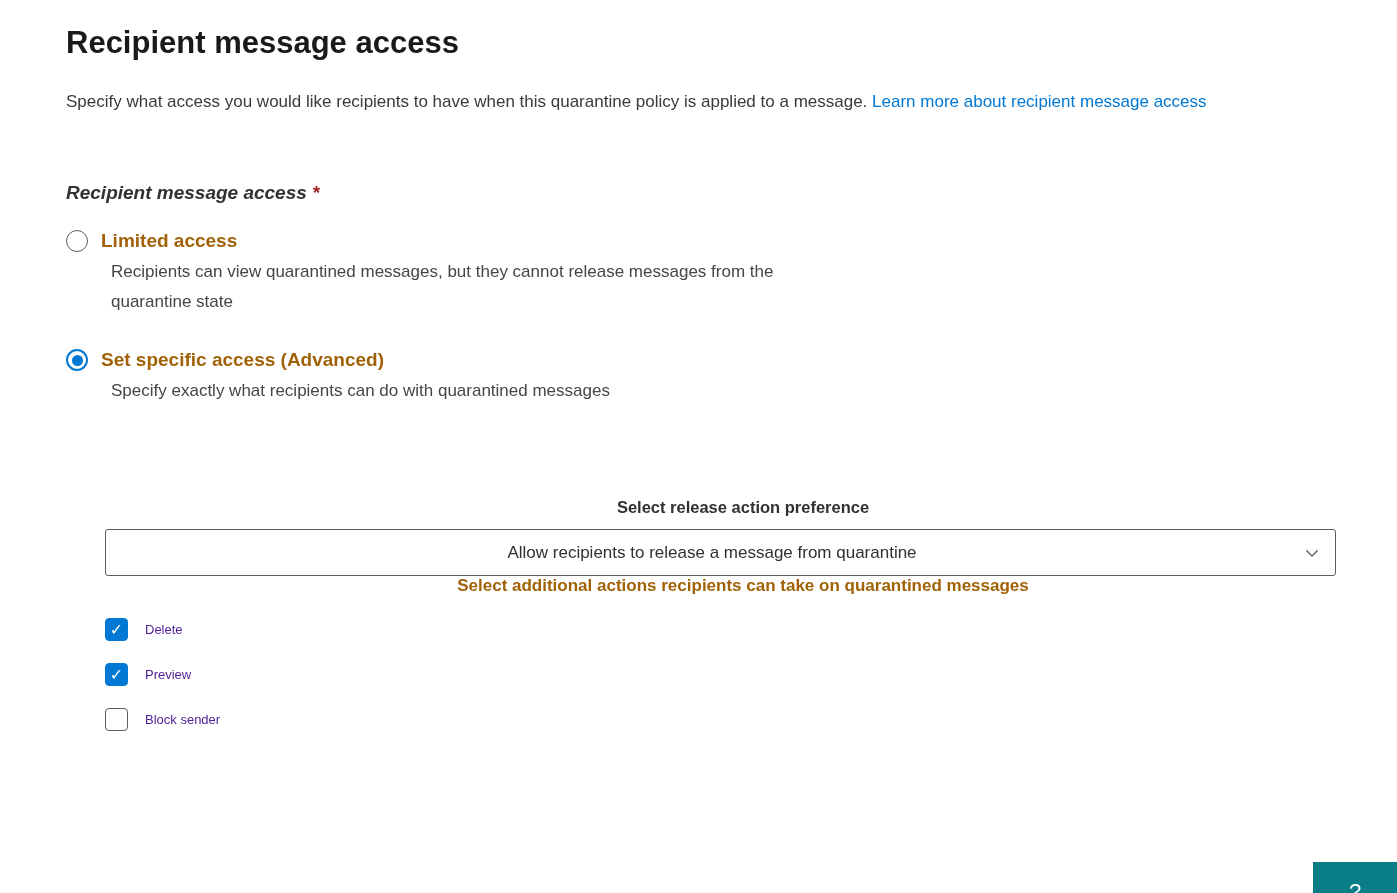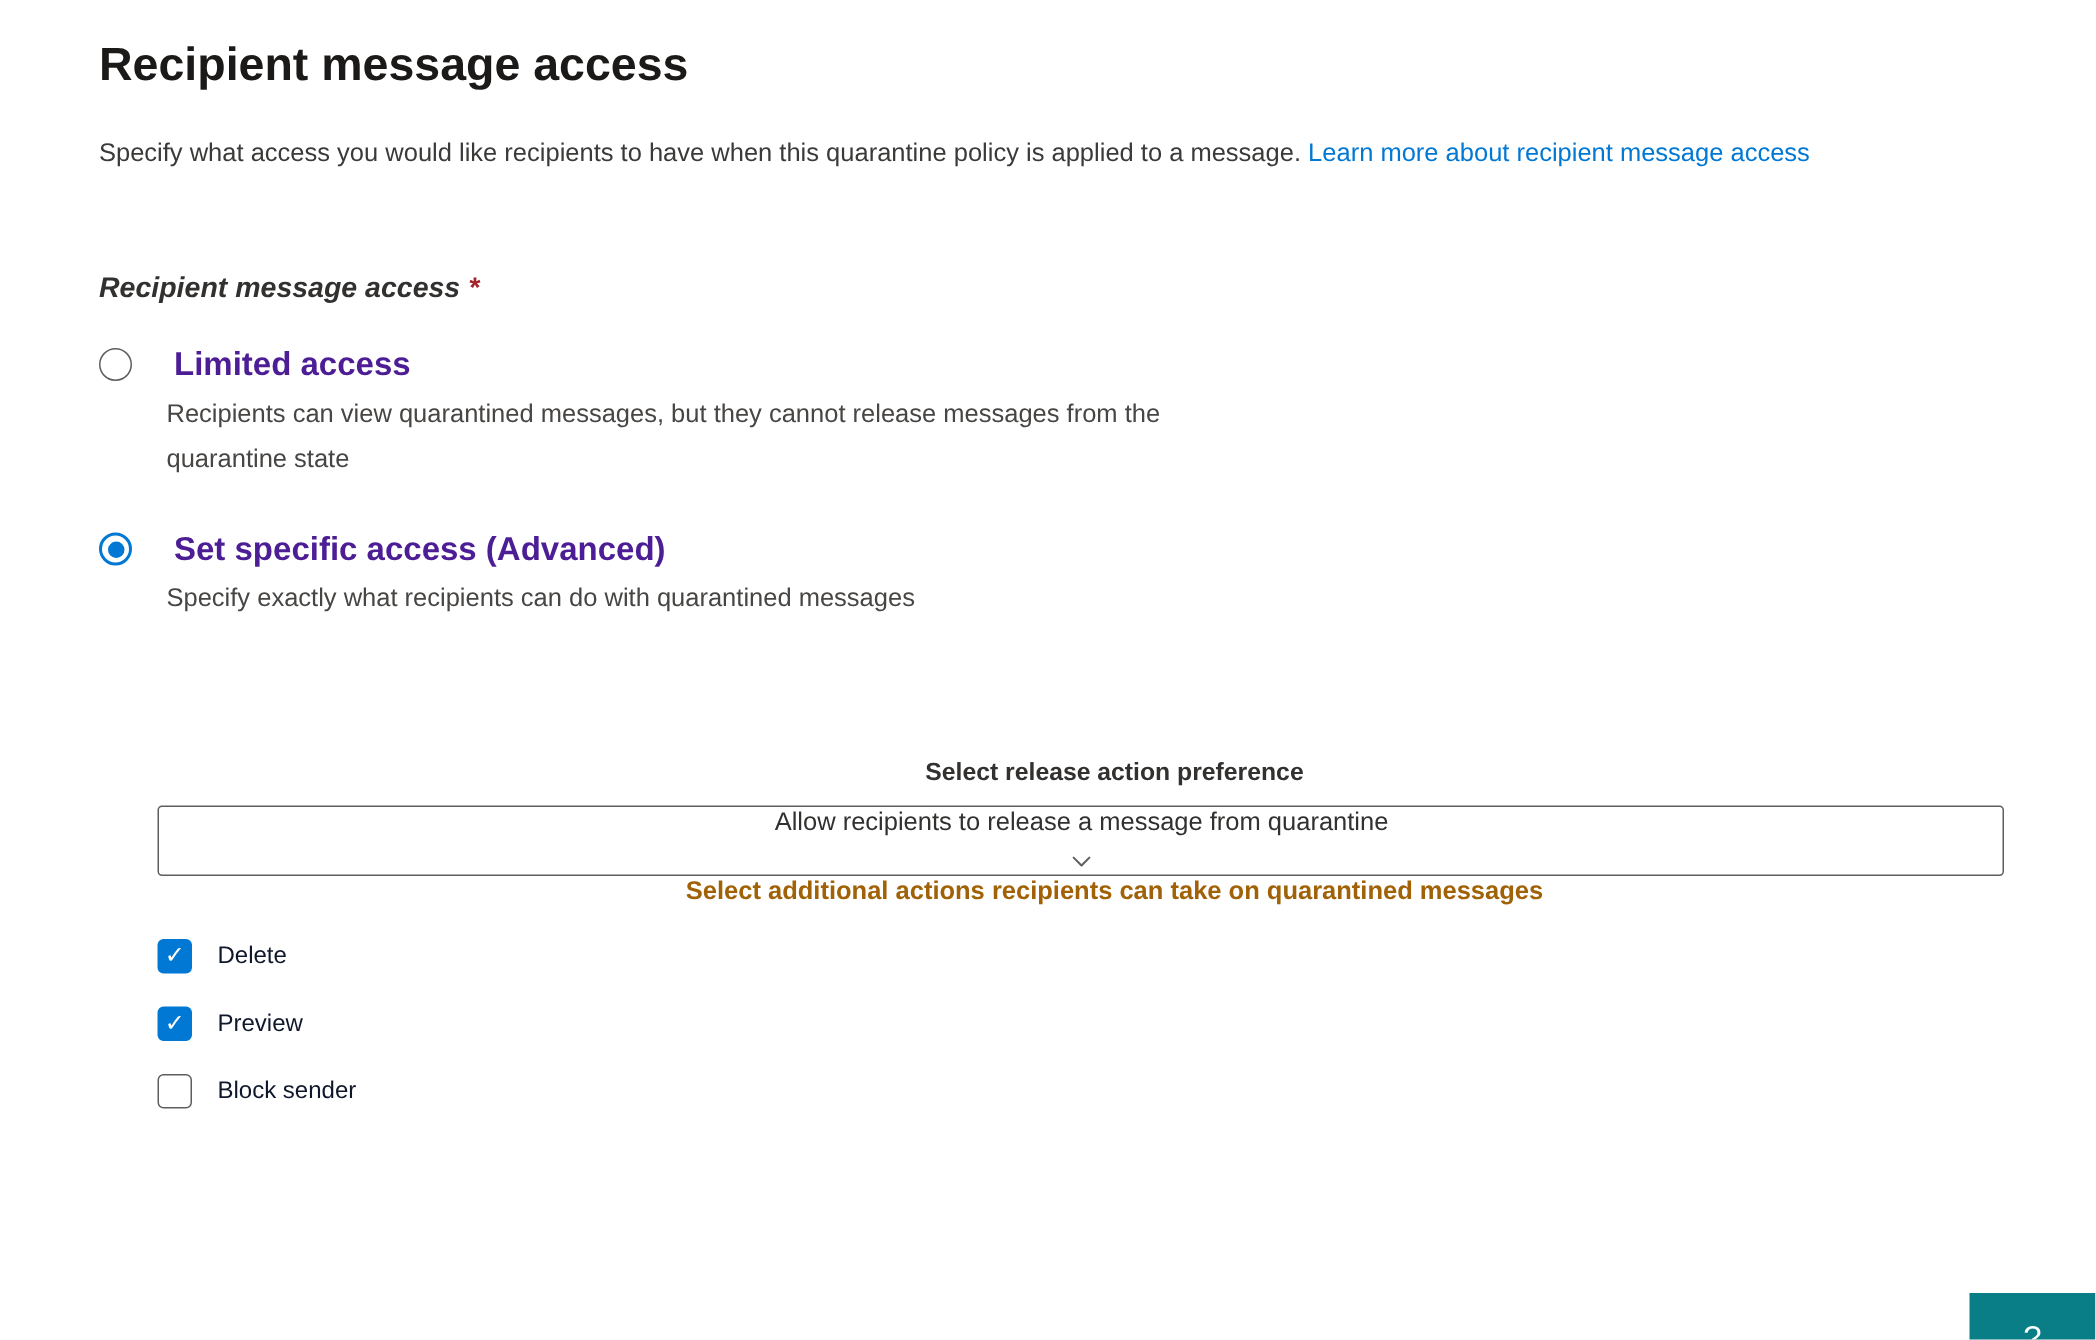--- a/index.html
+++ b/index.html
@@ -63,24 +63,24 @@
     display: none;
     position: absolute;
     left: 50%; top: 50%;
     width: 11px; height: 11px;
     margin: -5.5px 0 0 -5.5px;
     border-radius: 50%;
     background: #0078d4;
   }
   .radio-circle.on .dot { display: block; }
   .radio-label {
-    margin-left: 28px;
-    font-size: 22px;
-    font-weight: 700;
-    color: #4c1d95;
+    margin-left: 13px;
+    font-size: 19px;
+    font-weight: 700;
+    color: #a16207;
   }
   .radio-desc {
     margin: 5px 0 0 45px;
     font-size: 17px;
     line-height: 30px;
     color: #484644;
     max-width: 700px;
   }
   .radio-option + .radio-option { margin-top: 32px; }
 
@@ -99,21 +99,20 @@
     margin-top: 12px;
     width: 1231px;
     height: 47px;
     border: 1px solid #605e5c;
     border-radius: 3px;
     background: #fff;
     display: flex;
     align-items: center;
     padding: 0 14px 0 15px;
     cursor: pointer;
-    flex-direction: column;
   }
   .dropdown .value {
     flex: 1;
     font-size: 17px;
     color: #323130;
     white-space: nowrap;
     overflow: hidden;
   }
   .dropdown .chevron { flex: 0 0 auto; display: flex; align-items: center; }
   .note {
@@ -152,22 +151,22 @@
   .checkbox-box .check {
     display: none;
     color: #ffffff;
     font-size: 16px;
     line-height: 1;
     font-weight: 400;
   }
   .checkbox-box.on .check { display: block; }
   .checkbox-label {
     margin-left: 17px;
-    font-size: 16px;
-    color: #0f172a;
+    font-size: 13px;
+    color: #4c1d95;
   }
 
   
   .help-button {
     position: absolute;
     right: 0;
     bottom: -29px;
     width: 84px;
     height: 60px;
     background: #0a7e86;

